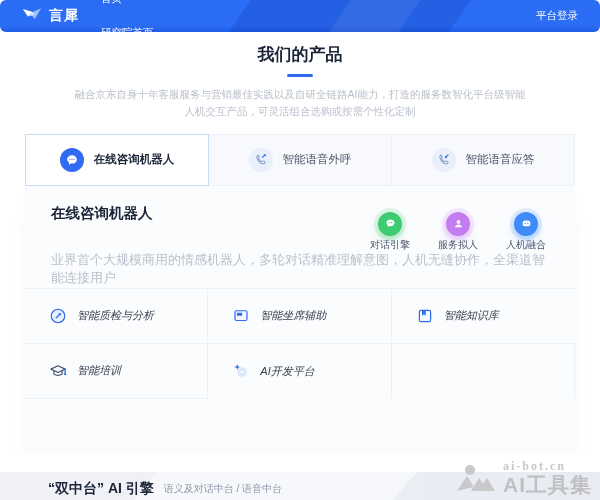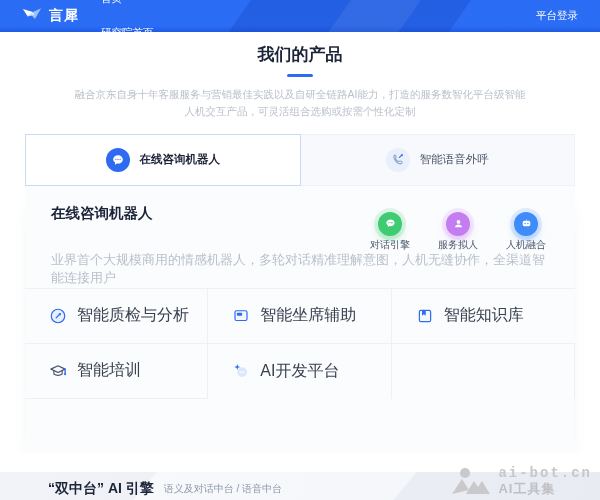--- a/index.html
+++ b/index.html
@@ -2,21 +2,21 @@
 <html><head>
 <meta charset="utf-8">
 <style>
   * { margin:0; padding:0; box-sizing:border-box; }
   html,body { width:600px; height:500px; overflow:hidden; background:#fff;
     font-family:"Liberation Sans","DejaVu Sans",sans-serif; }
   .page { position:relative; width:600px; height:500px; background:#fff; }
 
   
   .header { position:relative; height:32px; background:linear-gradient(180deg,#2a6cf4 0%,#2b6df5 80%,#1f5ce6 100%);
-    display:flex; align-items:center; padding:0 22px; overflow:hidden; }
+    display:flex; align-items:center; padding:0 22px; overflow:hidden;border-radius:6px; }
   .header::before { content:""; position:absolute; left:230px; top:-30px; width:220px; height:120px;
     background:rgba(15,50,170,.22); transform:skewX(-35deg); }
   .header::after { content:""; position:absolute; left:330px; top:-30px; width:70px; height:120px;
     background:rgba(255,255,255,.07); transform:skewX(-35deg); }
   .logo { display:flex; align-items:center; gap:7px; z-index:2; }
   .logo-text { color:#fff; font-size:14px; font-weight:bold; letter-spacing:1px; }
   .nav { display:flex; gap:20px; margin-left:22px; z-index:2;flex-direction:column; }
   .nav a { color:#ffffff; font-size:10.5px; text-decoration:none; }
   .login { margin-left:auto; color:#fff; font-size:10.5px; z-index:2; cursor:pointer; }
 
@@ -50,38 +50,38 @@
   .f-circle.purple { background:#c47df0; box-shadow:0 0 0 4px rgba(196,125,240,.14), 0 4px 8px rgba(196,125,240,.35); }
   .f-circle.blue   { background:#3f8cf9; box-shadow:0 0 0 4px rgba(63,140,249,.14), 0 4px 8px rgba(63,140,249,.35); }
   .f-label { margin-top:2px; font-size:10px; color:#4c5668; white-space:nowrap; }
 
   
   .grid { display:grid; grid-template-columns:1fr 1fr 1fr; border-top:1px solid #edf0f5; }
   .cell { height:55px; display:flex; align-items:center; gap:10px; padding-left:24px;
     border-bottom:1px solid #edf0f5; cursor:pointer; }
   .cell.c1,.cell.c2 { border-right:1px solid #edf0f5; }
   .cell.last-row { border-bottom:none; }
-  .cell-label { font-size:16px; color:#39414f; }
+  .cell-label { font-size:11px; color:#39414f;font-style:italic; }
   .gicon { width:18px; height:18px; flex:0 0 18px; }
 
   
   .band-gap { height:18px; background:#fff; }
   .band { position:relative; height:35px; background:linear-gradient(90deg,#f1f3f8 0%,#eceef5 55%,#e9ebf3 100%);
     display:flex; align-items:center; padding-left:48px; overflow:hidden; }
   .band::before { content:""; position:absolute; left:140px; top:-20px; width:260px; height:80px;
     background:rgba(255,255,255,.55); transform:skewX(-40deg); }
   .band-title { position:relative; font-size:14px; font-weight:bold; color:#1b2438; z-index:2; }
   .band-sub { position:relative; margin-left:10px; font-size:10px; color:#8d97a8; z-index:2; }
 
   
   .watermark { position:absolute; right:8px; bottom:4px; display:flex; align-items:center; gap:6px; z-index:5; }
   .wm-text { display:flex; flex-direction:column; line-height:1.1; }
-  .wm-line1 { font-size:14px; font-weight:bold; letter-spacing:2px; color:#c7c7c9;
-    font-family:Liberation Mono, monospace; }
-  .wm-line2 { font-size:13px; font-weight:bold; color:#c0c0c2; letter-spacing:1px; }
+  .wm-line1 { font-size:12px; font-weight:bold; letter-spacing:2px; color:#c7c7c9;
+    font-family:Liberation Serif, serif; }
+  .wm-line2 { font-size:21px; font-weight:bold; color:#c0c0c2; letter-spacing:1px; }
 </style>
 </head>
 <body>
 
 <div class="page">
 
   <div class="header">
     <div class="logo">
       <span>
         <svg width="20" height="16" viewBox="0 0 24 18">
@@ -119,20 +119,30 @@
     </div>
     <div class="tab">
       <span class="tab-ic soft">
         <svg width="14" height="14" viewBox="0 0 24 24" fill="none" stroke-linecap="round">
           <path stroke="#90a6cc" stroke-width="2" d="M6.2 3.5c1 0 2.6 1.8 2.6 3 0 1-1 1.6-1 2.4 0 1.6 2.7 5.8 5.8 5.8.8 0 1.4-1 2.4-1 1.2 0 3 1.6 3 2.6 0 1.4-2 2.3-3.4 2.3-5.1 0-10.7-7-10.7-11.6 0-1.5 1.3-3.5 1.3-3.5z"></path>
           <path stroke="#2e6bf0" stroke-width="2" d="M14.5 7.5L19 3.2"></path>
             <path fill="#2e6bf0" d="M19.8 6.2l.4-4-4 .6z"></path>
         </svg>
       </span>
       <span class="tab-label">智能语音外呼</span>
+    </div>
+    <div class="tab">
+      <span class="tab-ic soft">
+        <svg width="14" height="14" viewBox="0 0 24 24" fill="none" stroke-linecap="round">
+          <path stroke="#90a6cc" stroke-width="2" d="M6.2 3.5c1 0 2.6 1.8 2.6 3 0 1-1 1.6-1 2.4 0 1.6 2.7 5.8 5.8 5.8.8 0 1.4-1 2.4-1 1.2 0 3 1.6 3 2.6 0 1.4-2 2.3-3.4 2.3-5.1 0-10.7-7-10.7-11.6 0-1.5 1.3-3.5 1.3-3.5z"></path>
+          <path stroke="#2e6bf0" stroke-width="2" d="M19 3.2l-4.2 4"></path>
+            <path fill="#2e6bf0" d="M14.2 4.8l-.4 4 4-.6z"></path>
+        </svg>
+      </span>
+      <span class="tab-label">智能语音应答</span>
     </div>
   </div>
 
   <div class="panel">
     <div class="panel-top">
       <div class="panel-head">在线咨询机器人</div>
       <div class="panel-desc">业界首个大规模商用的情感机器人，多轮对话精准理解意图，人机无缝协作，全渠道智能连接用户</div>
       <div class="features">
         <div class="feature">
           <span class="f-circle green">

